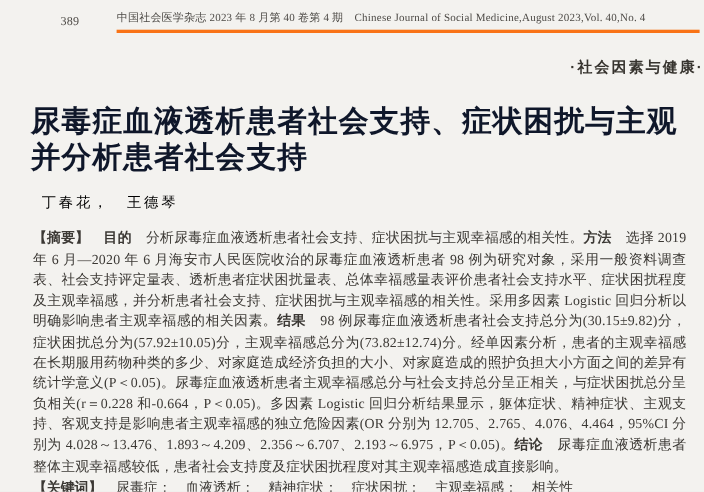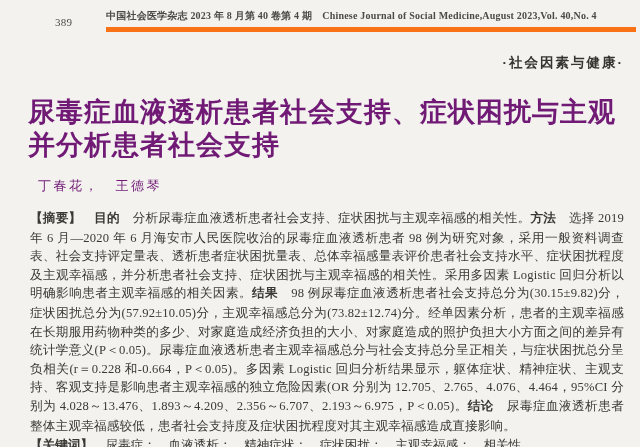--- a/index.html
+++ b/index.html
@@ -26,52 +26,50 @@
     letter-spacing: 0.2px;
   }
   .page-num {
     flex: 0 0 auto;
     margin-right: 34px;
     padding-bottom: 4px;
     font-size: 11px;
   }
   .journal-line {
     flex: 1 1 auto;
-    border-bottom: 5px solid #f97316;
+    border-bottom: 3px solid #f97316;
     padding-bottom: 4px;
     white-space: nowrap;
     overflow: hidden;
-    font-weight: bold;
   }
   
   .section-label {
     text-align: right;
-    padding-right: 16px;
     margin-top: 22px;
     font-family: "Liberation Sans", "DejaVu Sans", sans-serif;
     font-weight: bold;
     font-size: 13.5px;
     letter-spacing: 2px;
     color: #37342f;
   }
   
   .article-title {
     margin: 24px 20px 0 28px;
     width: 596px;
     font-size: 27px;
     font-weight: 600;
     line-height: 33px;
     letter-spacing: 1px;
-    color: #701a75;
+    color: #0f172a;
   }
   .authors {
     margin: 15px 0 0 38px;
     font-size: 13px;
     letter-spacing: 2.5px;
-    color: #701a75;
+    color: #000000;
   }
   
   .abstract {
     margin: 14px 16px 0 30px;
     font-size: 12.6px;
     line-height: 18.6px;
     text-align: justify;
     letter-spacing: 0.2px;
     color: #3b3834;
   }

